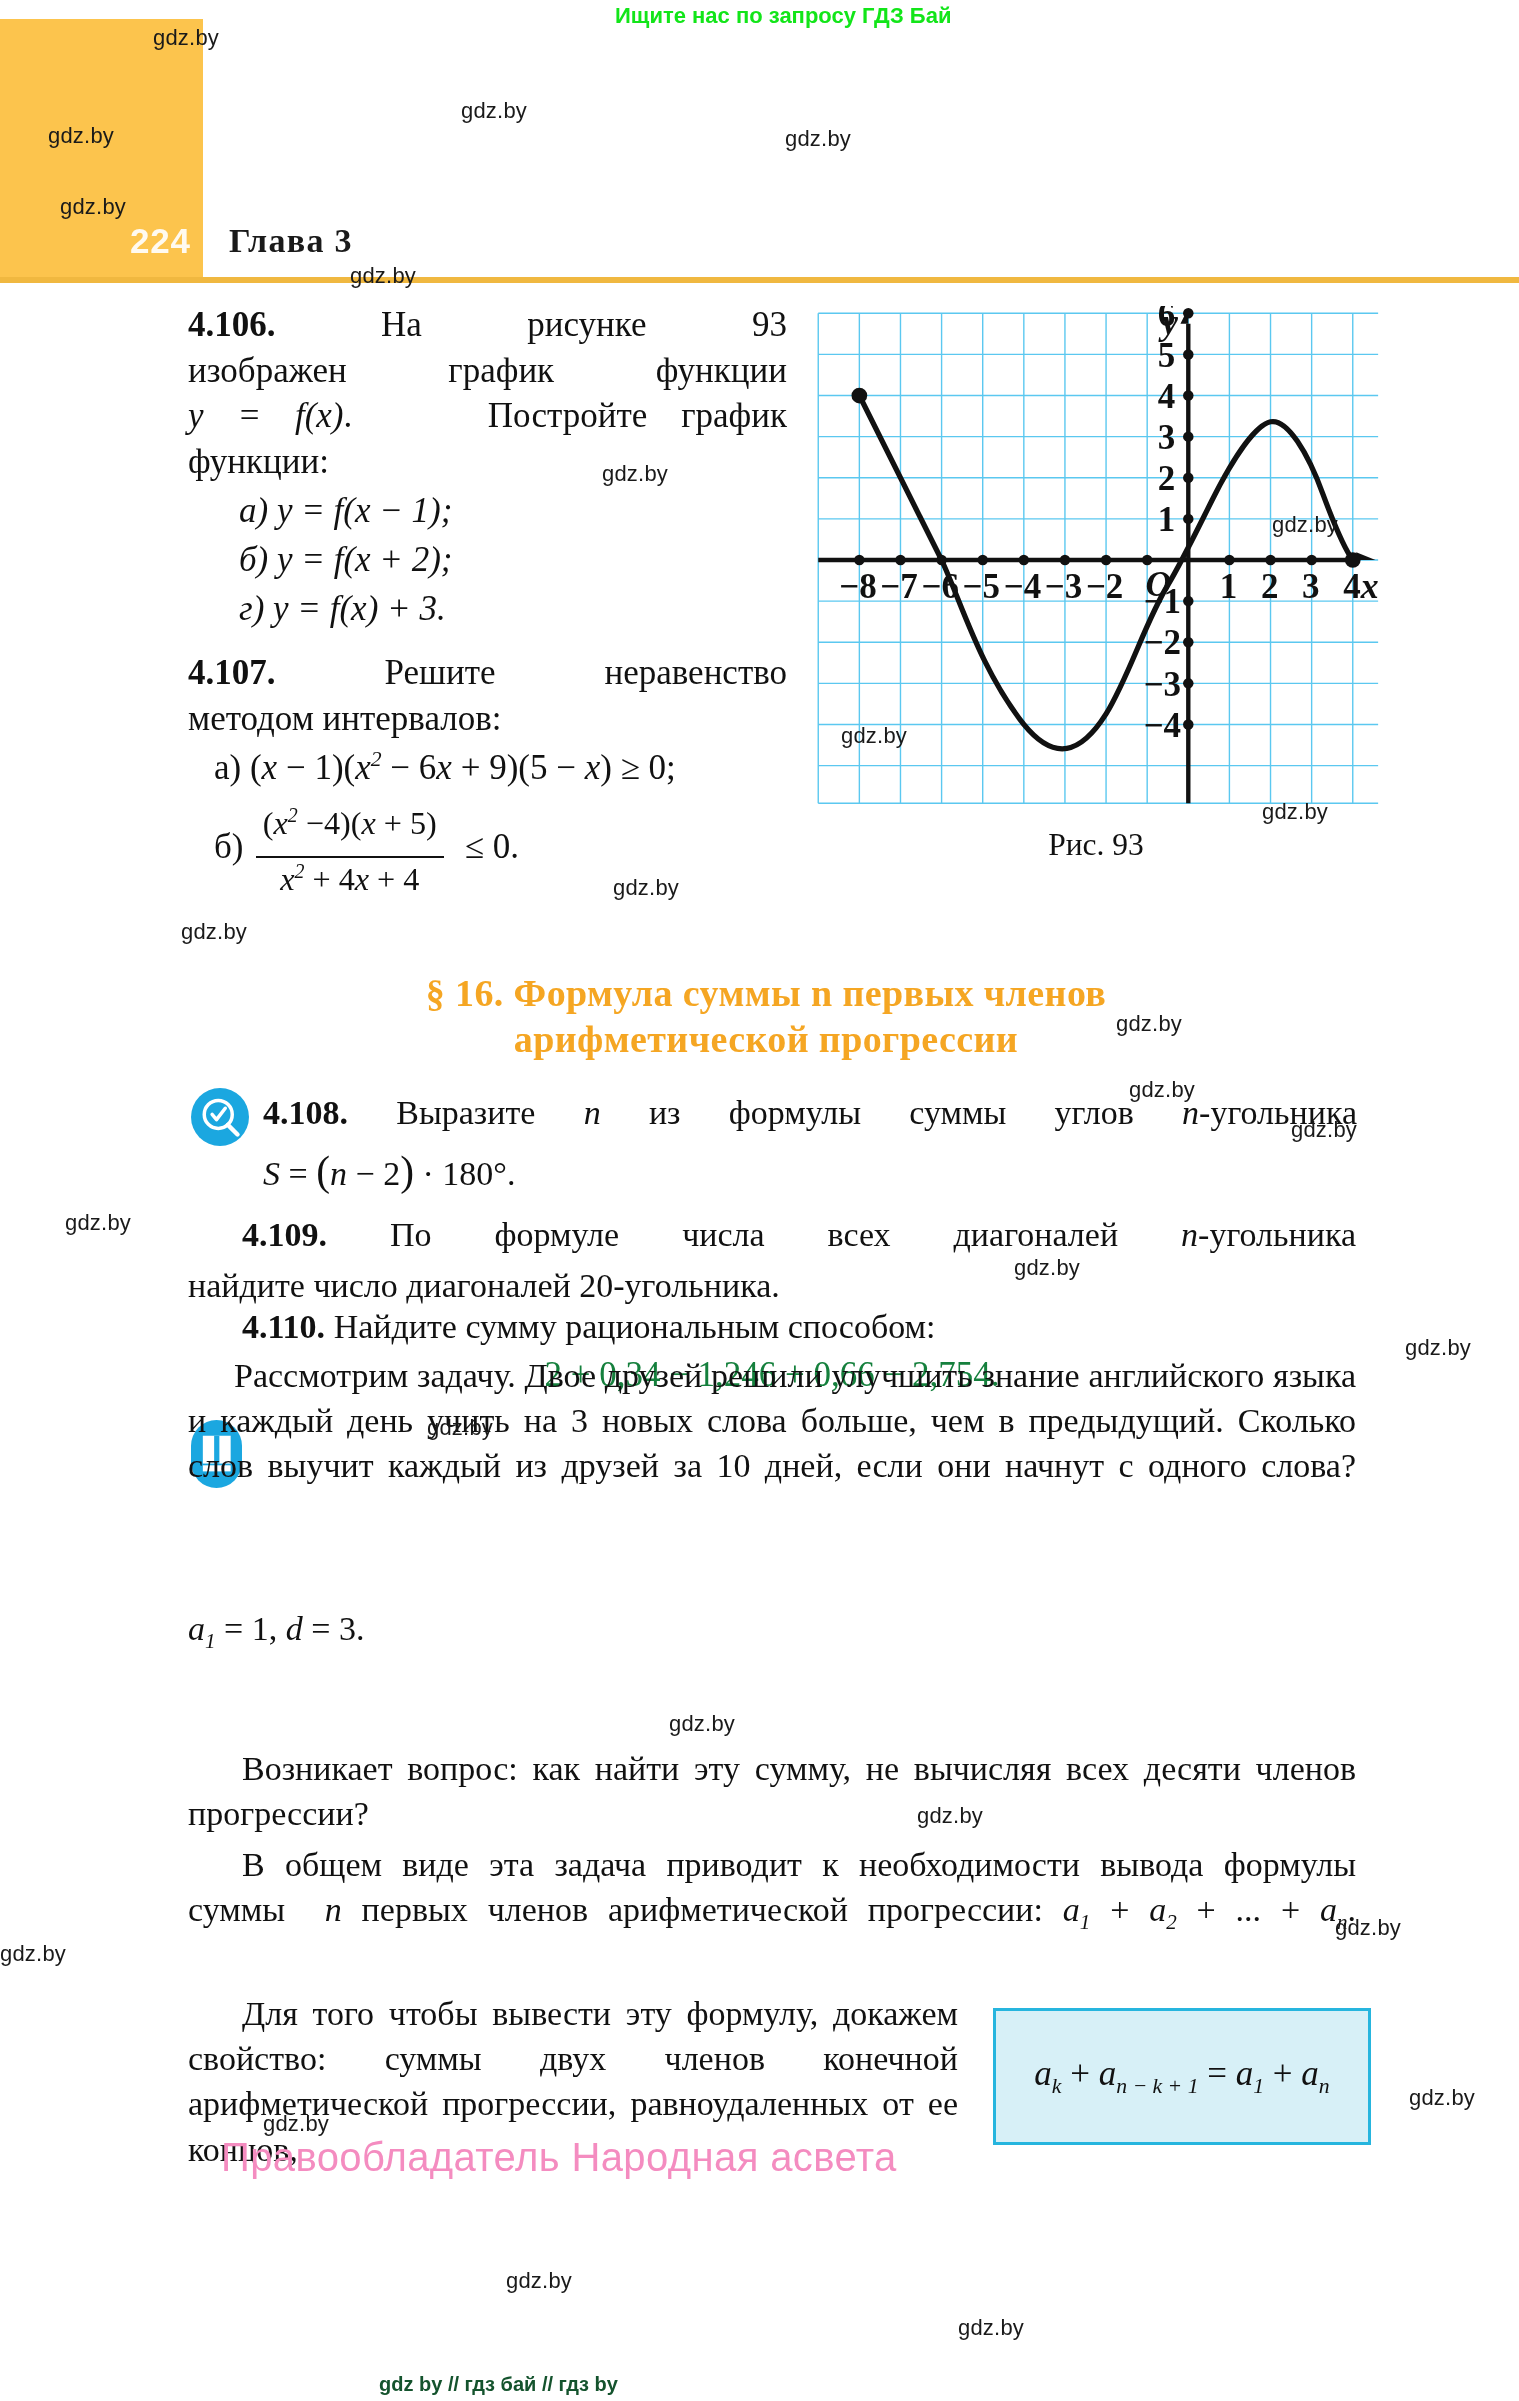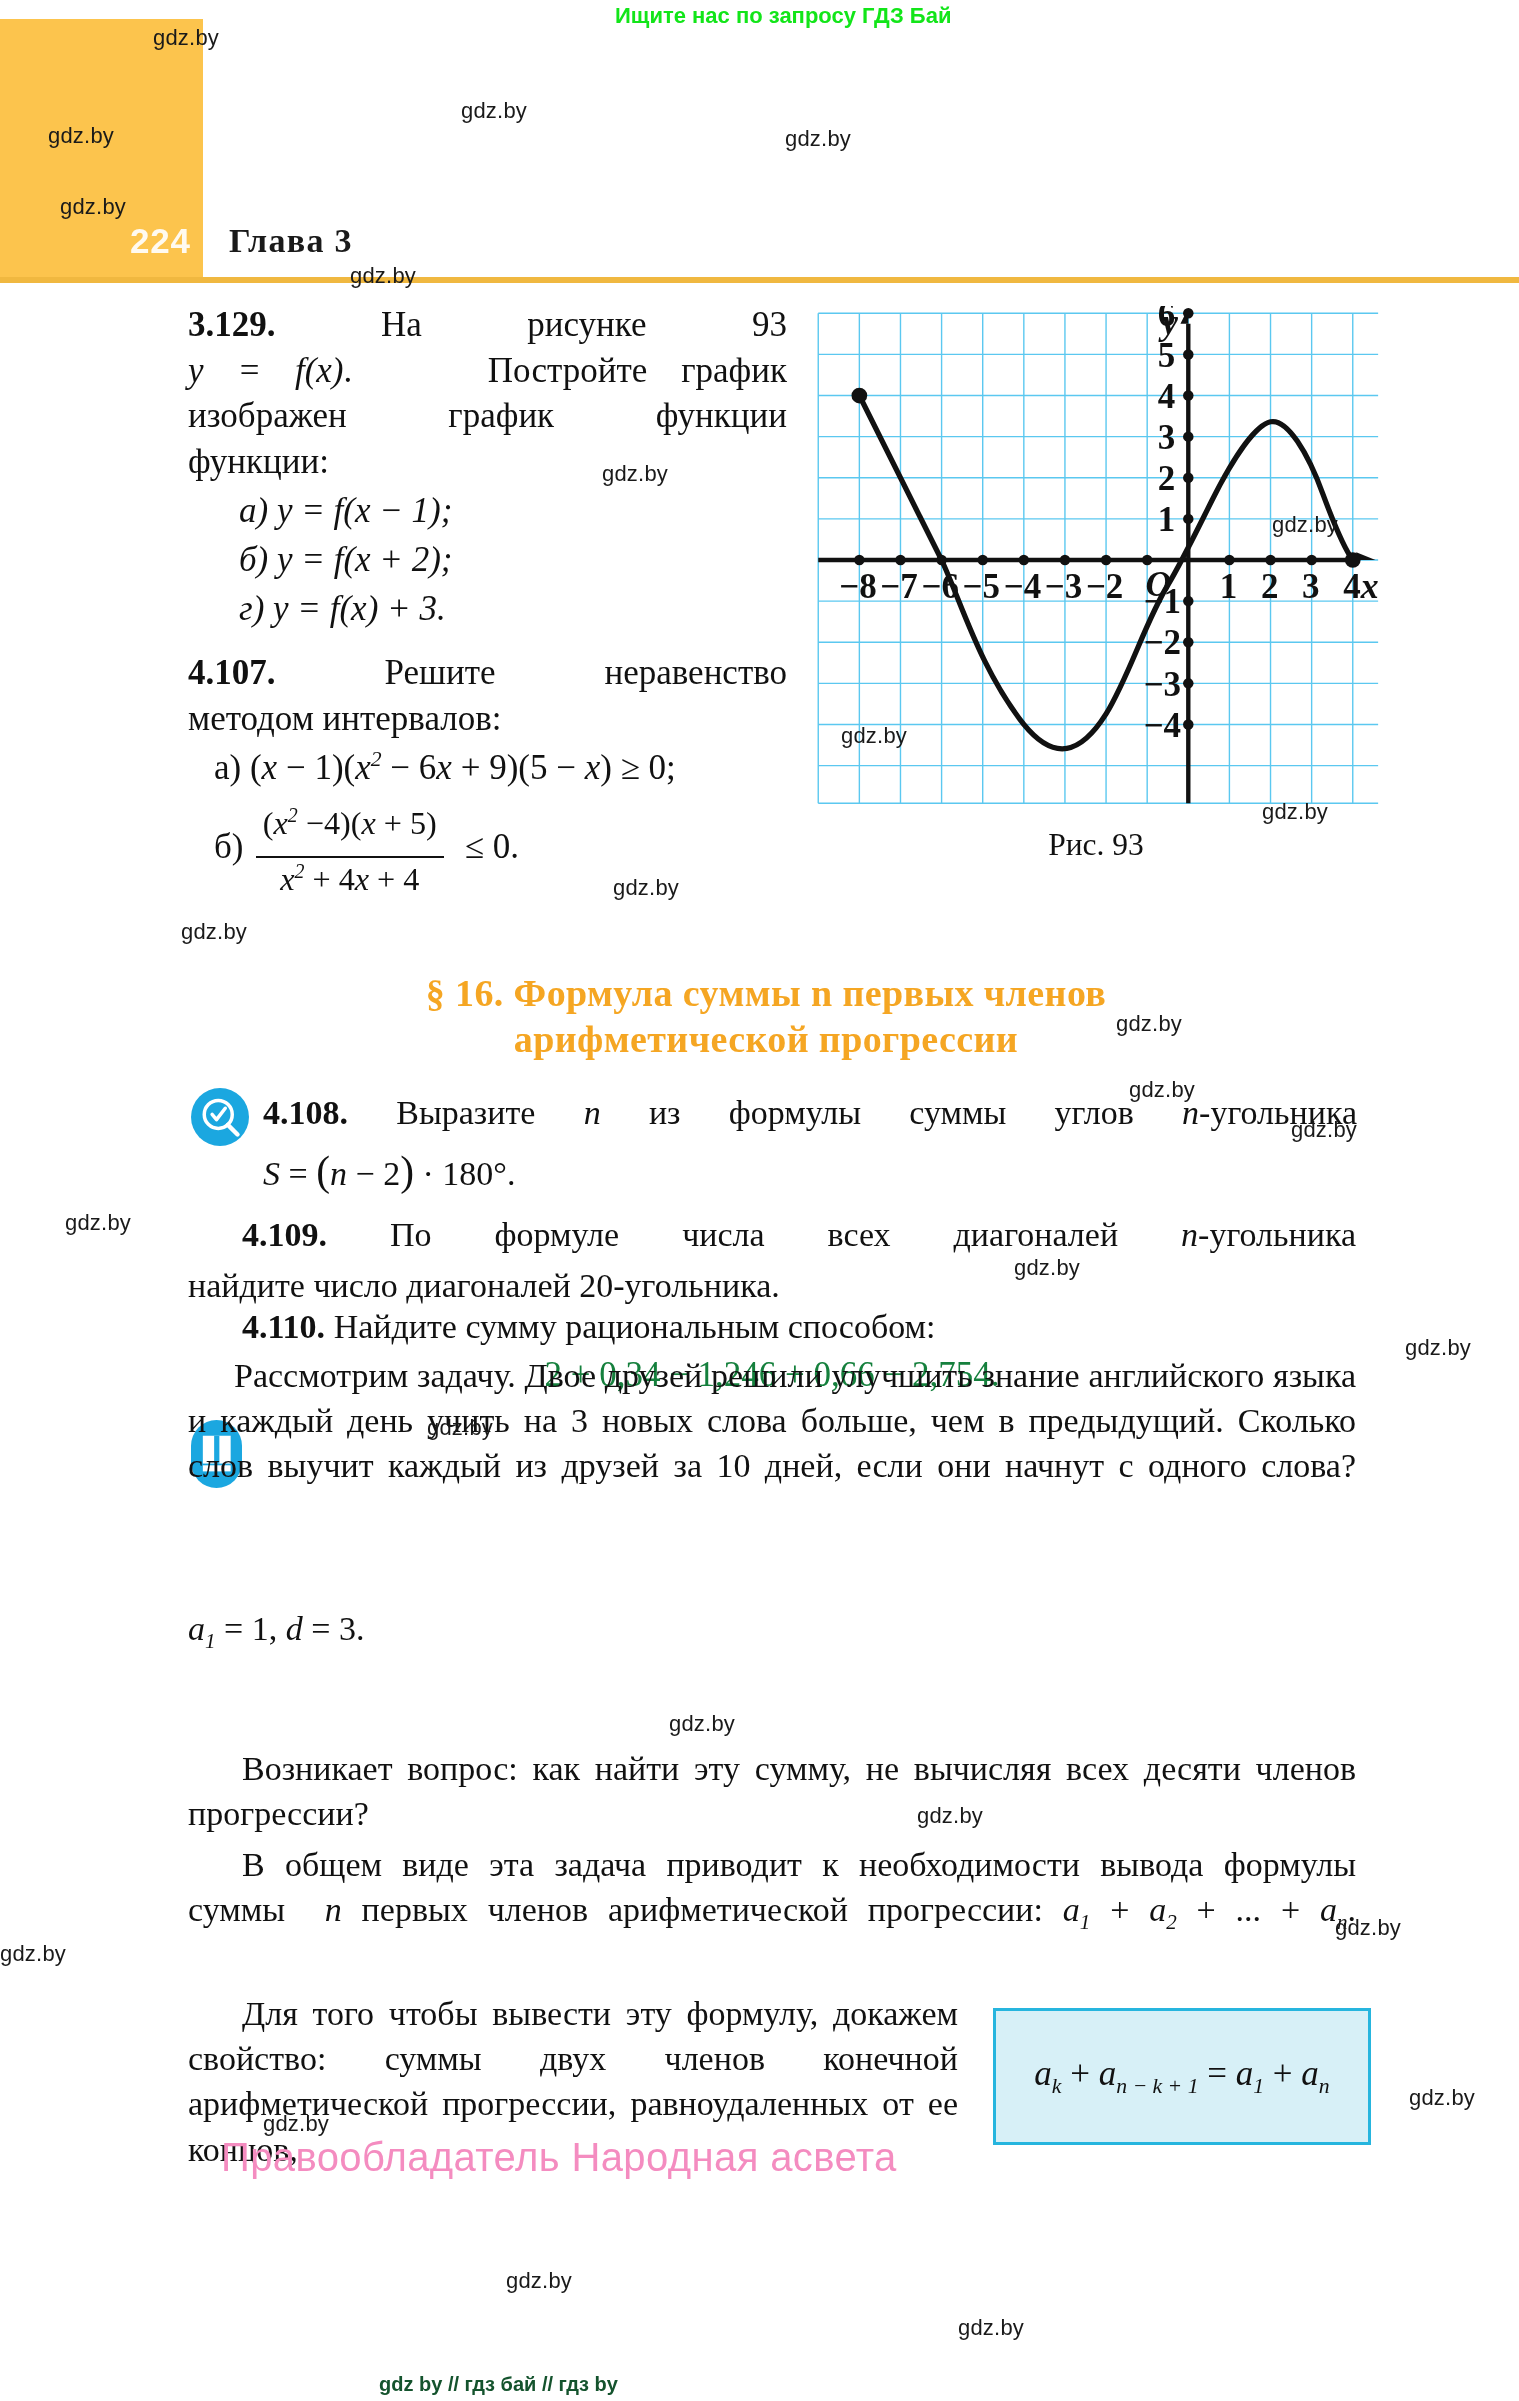--- a/index.html
+++ b/index.html
@@ -144,31 +144,31 @@
 
 <div class="wm" style="left:48px;top:123px;">gdz.by</div>
 <div class="wm" style="left:153px;top:24.5px;">gdz.by</div>
 <div class="wm" style="left:461px;top:98px;">gdz.by</div>
 <div class="wm" style="left:785px;top:126px;">gdz.by</div>
 <div class="wm" style="left:60px;top:194px;">gdz.by</div>
 
 <div id="ex-col">
 
   <p class="p-just">
-    <span class="bnum">3.129.</span>
+    <span class="bnum">4.106.</span>
     <span>На рисунке 93</span>
+  </p>
+
+  <p class="p-just">
+    <span>изображен график функции</span>
   </p>
 
   <p class="p-just">
     <span class="it">y</span><span class="it"> = </span><span class="it">f</span><span class="it">(x)</span><span>.</span>
     &nbsp;&nbsp;&nbsp;<span>Постройте график</span>
-  </p>
-
-  <p class="p-just">
-    <span>изображен график функции</span>
   </p>
 
   <p class="p-norm">
     <span>функции:</span>
   </p>
 
   <div class="sub-item">
     <span class="it">а) y = f(x − 1);</span>
   </div>
   <div class="sub-item">

